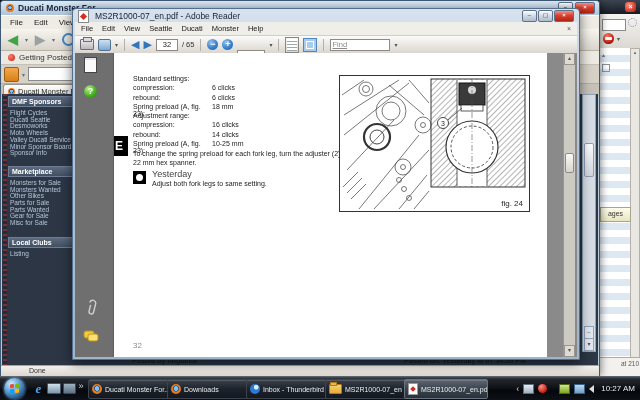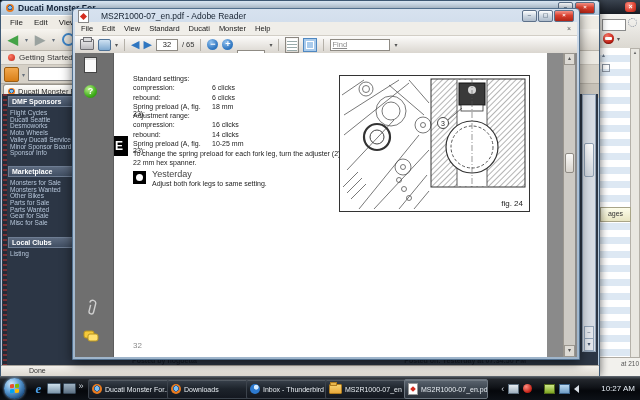--- a/index.html
+++ b/index.html
@@ -53,21 +53,21 @@
   .fx-field{height:12px;background:#fff;border:1px solid #8a8a8a;}
   .favicon{width:8px;height:8px;border-radius:50%;background:radial-gradient(circle at 50% 45%,#7ec0f0 0 28%,#2b5d9b 30% 40%,#e87a1e 44%);}
   .winbtn{width:13px;height:10px;border:1px solid #5d718a;border-radius:2px;font-size:6px;line-height:9px;text-align:center;
       color:#273b52;background:linear-gradient(#fdfefe,#cfd8e2 50%,#aebccb);}
   .winbtn.close{width:18px;background:linear-gradient(#f59186,#d9402f 45%,#b02315);color:#fff;font-weight:bold;}
 
   
   #rd{position:absolute;left:72px;top:8px;width:506px;height:350px;z-index:3;
       background:linear-gradient(#d7e2ef,#b3c6da 30%,#9fb5cb);border:1px solid #52708e;border-radius:4px 4px 0 0;
       box-shadow:0 3px 12px rgba(0,0,0,.55);}
-  .rd-title{height:12px;display:flex;align-items:center;gap:12px;padding:1px 0 0 5px;font-size:8.5px;color:#15202e;}
+  .rd-title{height:12px;display:flex;align-items:center;gap:6px;padding:1px 0 0 5px;font-size:8.5px;color:#15202e;}
   .rd-menu{height:13px;margin:0 2px;background:#f0eee9;border-bottom:1px solid #d2cec6;display:flex;gap:9px;
       align-items:center;padding:0 6px;font-size:7.5px;color:#1a1a1a;}
   .rd-toolbar{height:17px;margin:0 2px;background:linear-gradient(#fcfbfa,#dad6cf);border-bottom:1px solid #a39f98;
       display:flex;align-items:center;gap:4px;padding:0 5px;}
   .tsep{width:1px;height:12px;background:#b4b0a8;margin:0 2px;}
   .blue-circle{width:11px;height:11px;border-radius:50%;background:radial-gradient(circle at 35% 30%,#8fc0ef,#2f76c0 65%);
       color:#fff;font-size:9px;line-height:10px;text-align:center;font-weight:bold;}
   .nav-arr{color:#2f76c0;font-size:11px;line-height:11px;}
   .rd-field{background:#fff;border:1px solid #8f8b84;height:10px;font-size:7.5px;color:#222;
       font-family:"Liberation Sans",sans-serif;padding:0 1px;}
@@ -155,21 +155,21 @@
   .ic-folder:before{content:"";position:absolute;left:0;top:-3px;width:5px;height:2px;background:#e8b64c;border:1px solid #b07c1e;}
   .ic-pdf{width:8px;height:10px;flex:none;background:#fff;border:1px solid #999;display:flex;align-items:center;justify-content:center;}
   .ic-pdf i{display:block;width:4px;height:4px;background:#d42c1e;transform:rotate(45deg);}
   .tray{position:absolute;right:0;top:0;height:23px;display:flex;align-items:center;gap:4px;padding-right:5px;}
   .tray-ico{width:9px;height:8px;}
   .t-win{background:linear-gradient(#e8edf2,#9fb0bf);border:1px solid #5d6e7d;}
   .t-red{width:9px;height:9px;border-radius:50%;background:radial-gradient(circle at 35% 30%,#ff8d80,#c21f14 70%);}
   .t-grn{background:linear-gradient(#cfe88a,#7da41f);border:1px solid #51691a;}
   .t-net{background:linear-gradient(#bcd9f2,#6f9cc4);border:1px solid #3c6methods88;border:1px solid #3c6288;}
   .t-spk{width:0;height:0;border:4px solid transparent;border-right:5px solid #d8dee5;border-left:none;}
-  .clock{color:#e6edf5;font-size:8px;margin-left:18px;}
+  .clock{color:#e6edf5;font-size:8px;margin-left:3px;}
 </style>
 </head>
 <body>
 
 <div id="screen">
 
   <div id="rw">
     <div class="rw-title">
       <span class="rw-x">×</span>
     </div>
@@ -206,21 +206,21 @@
       </div>
     <div class="fx-nav">
       <span class="back-arrow">◀</span>
       <span class="tiny-caret">▾</span>
       <span class="fwd-arrow">▶</span>
       <span class="tiny-caret">▾</span>
       <span class="reload"></span>
     </div>
     <div class="fx-bm">
       <span class="bm-ico"></span>
-      <span>Getting Started</span>
+      <span>Getting Posted</span>
       <span class="rss-ico"></span>
     </div>
     <div class="fx-srch">
       <span class="site-ico"></span>
       <span class="tiny-caret">▾</span>
       <span class="fx-field" style="width:96px;"></span>
     </div>
     <div class="fx-tabs">
       <span class="fx-tab">
         <span class="favicon" style="width:7px;height:7px;"></span>
@@ -284,21 +284,21 @@
         <span class="winbtn">▢</span>
         <span class="winbtn close">×</span>
       </span>
     </div>
     <div class="rd-menu">
       <span style="display:flex;gap:9px;">
 
       <span>File</span>
           <span>Edit</span>
           <span>View</span>
-          <span>Standard</span>
+          <span>Seattle</span>
           <span>Ducati</span>
           <span>Monster</span>
           <span>Help</span>
         </span>
       <span style="margin-left:auto;color:#555;font-size:7px;">×</span>
     </div>
     <div class="rd-toolbar">
       <span class="print-ico"></span>
       <span class="export-ico"></span>
       <span class="caret-box">▾</span>

